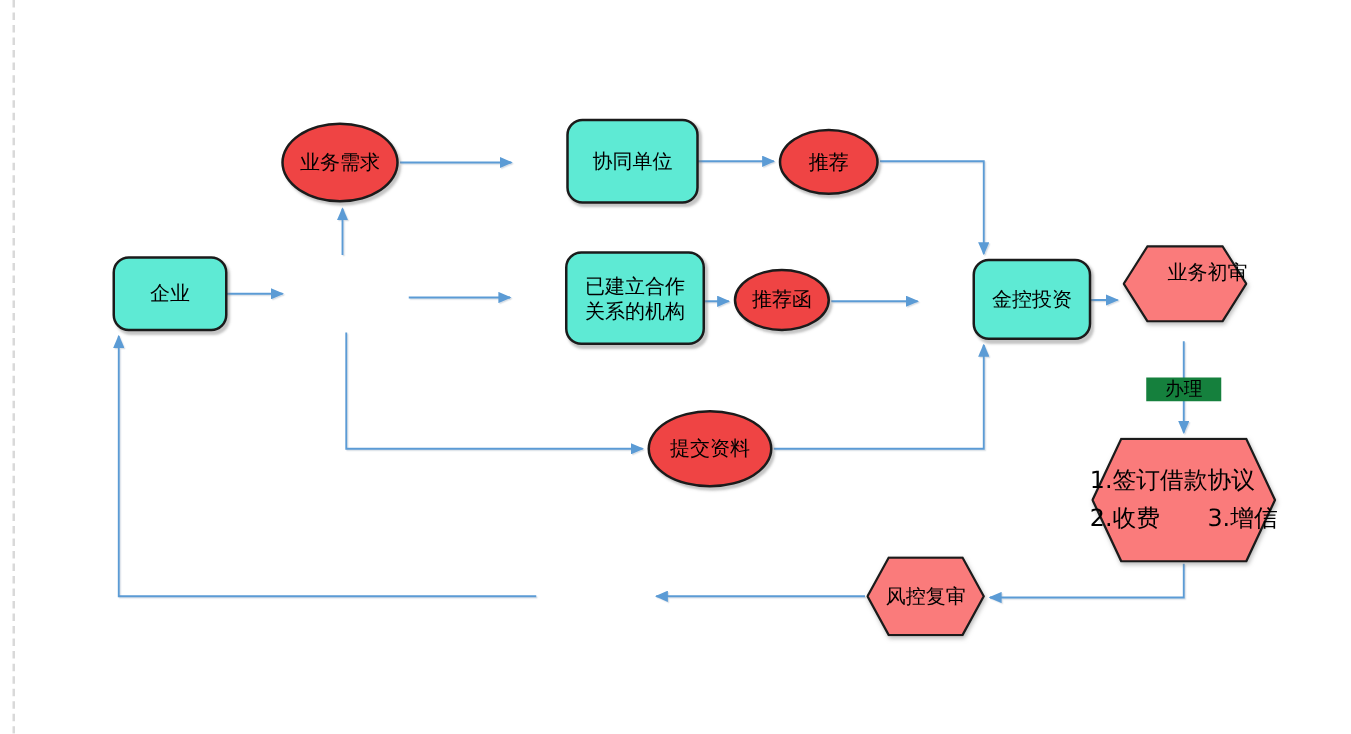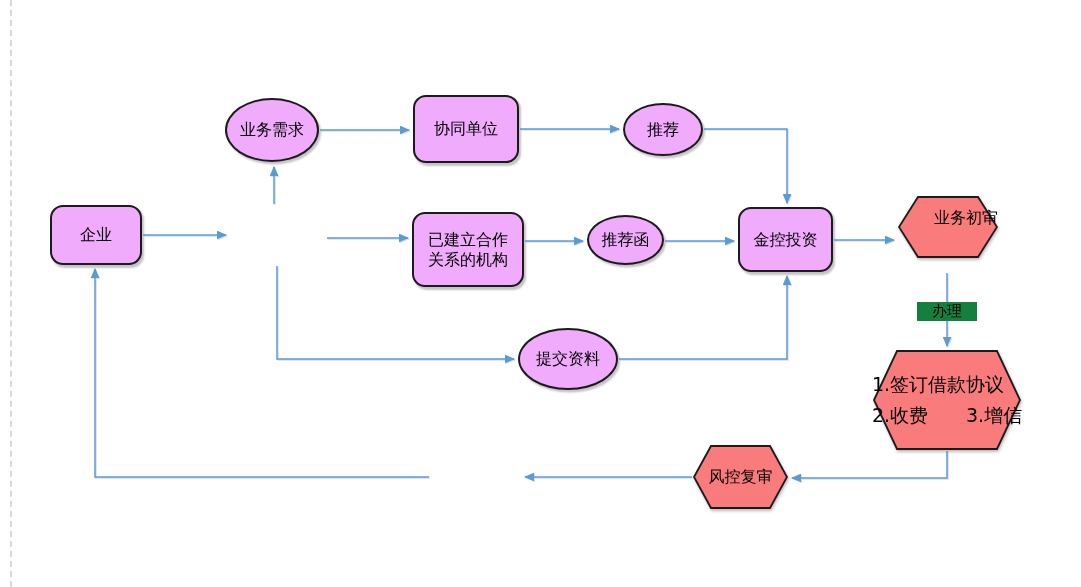--- a/index.html
+++ b/index.html
@@ -22,45 +22,46 @@
   svg.connectors polyline, svg.connectors line{
     fill:none;stroke:#5B9BD5;stroke-width:1.5;
   }
   .node{
     position:absolute;z-index:2;
     display:flex;align-items:center;justify-content:center;
     text-align:center;color:#000;font-size:16px;line-height:1.25;
     box-sizing:border-box;
   }
   .rrect{
-    background:#f0abfc;
+    background:#5eead4;
     border:2px solid #1b1b1b;
     border-radius:13px;
     box-shadow:2px 2.5px 2px rgba(125,125,125,0.45);
+    margin-left:40px;
   }
   .ellipse{
-    background:#f0abfc;
+    background:#ef4444;
     border:2px solid #1b1b1b;
     border-radius:50%;
     box-shadow:2px 2.5px 2px rgba(125,125,125,0.45);
   }
   .hex{background:transparent;border:none;}
   .hex svg.hexshape{
     position:absolute;left:0;top:0;
     filter:drop-shadow(1.5px 2px 1.5px rgba(120,120,120,0.5));
   }
   .hex svg.hexshape polygon{fill:#FA7B7B;stroke:#1b1b1b;stroke-width:1.8;}
   .lbl{position:relative;z-index:3;display:block;}
   
   .n-enterprise{left:50px;top:205px;width:92px;height:60px;}
   .n-branch{left:230px;top:205px;width:96px;height:60px;}
   .n-bneed{left:225px;top:98px;width:94px;height:64px;}
   .n-punit{left:413px;top:95px;width:106px;height:68px;}
   .n-recommend{left:623px;top:103px;width:80px;height:53px;}
-  .n-inst{left:412px;top:212px;width:112px;height:75px;padding:0 10px;}
+  .n-inst{left:412px;top:201px;width:112px;height:75px;padding:0 10px;}
   .n-recletter{left:587px;top:215px;width:77px;height:50px;}
   .n-jinkong{left:738px;top:207px;width:95px;height:65px;}
   .n-initreview{left:898px;top:196px;width:100px;height:44px;justify-content:flex-end;}
   .n-agreement{left:873px;top:350px;width:148px;height:100px;font-size:19px;}
   .n-agreement .lbl{text-align:left;line-height:1.65;white-space:pre;}
   .n-submit{left:518px;top:328px;width:100px;height:62px;}
   .n-disburse{left:430px;top:445px;width:91px;height:64px;}
   .n-riskreview{left:693px;top:445px;width:95px;height:64px;}
   .edge-label{
     position:absolute;left:917px;top:302px;width:60px;

